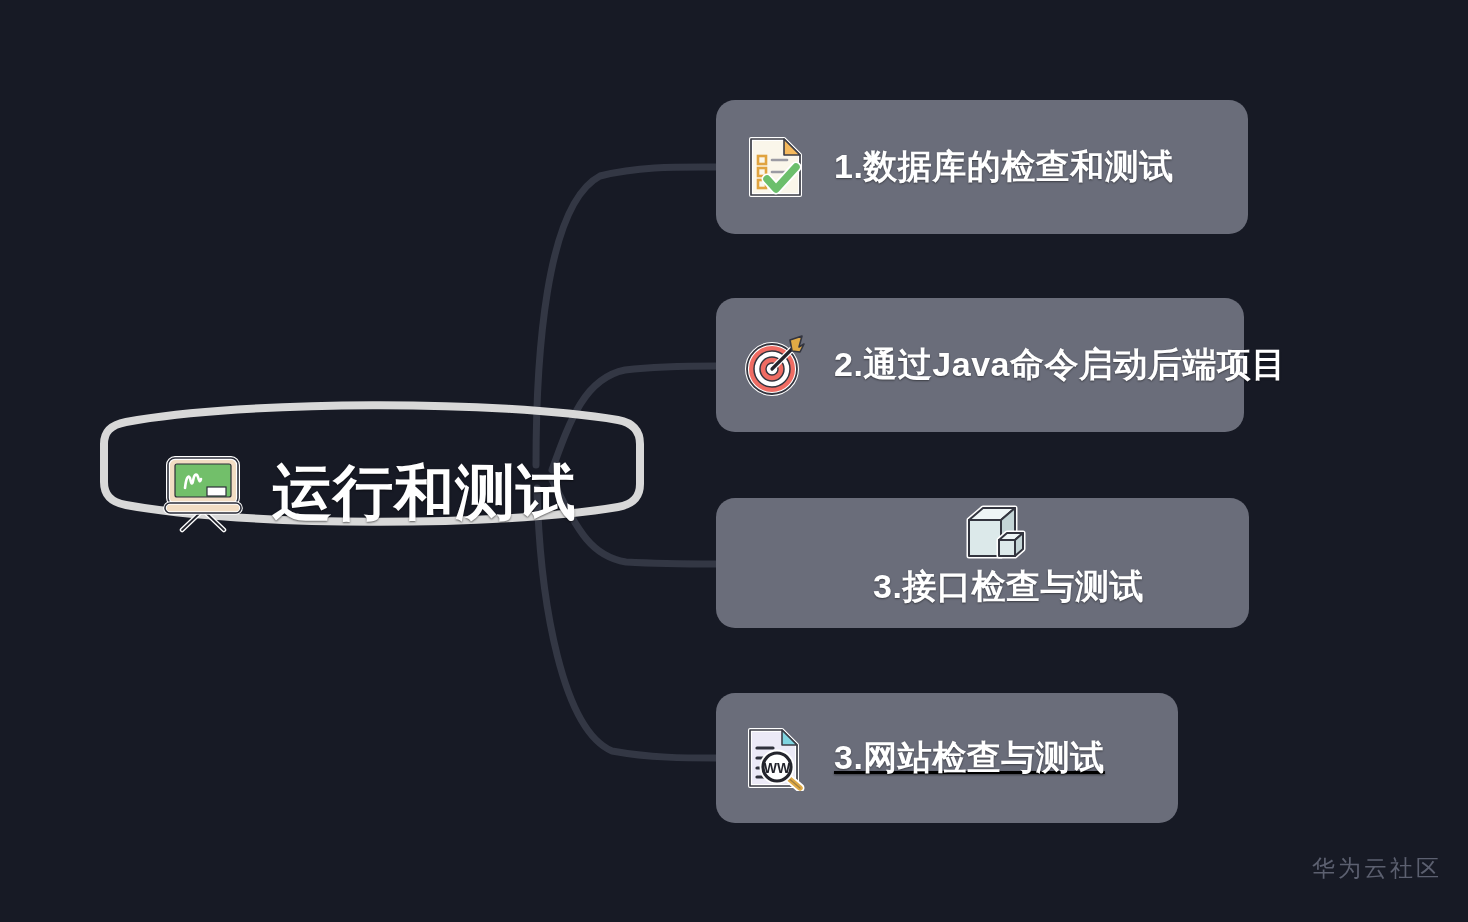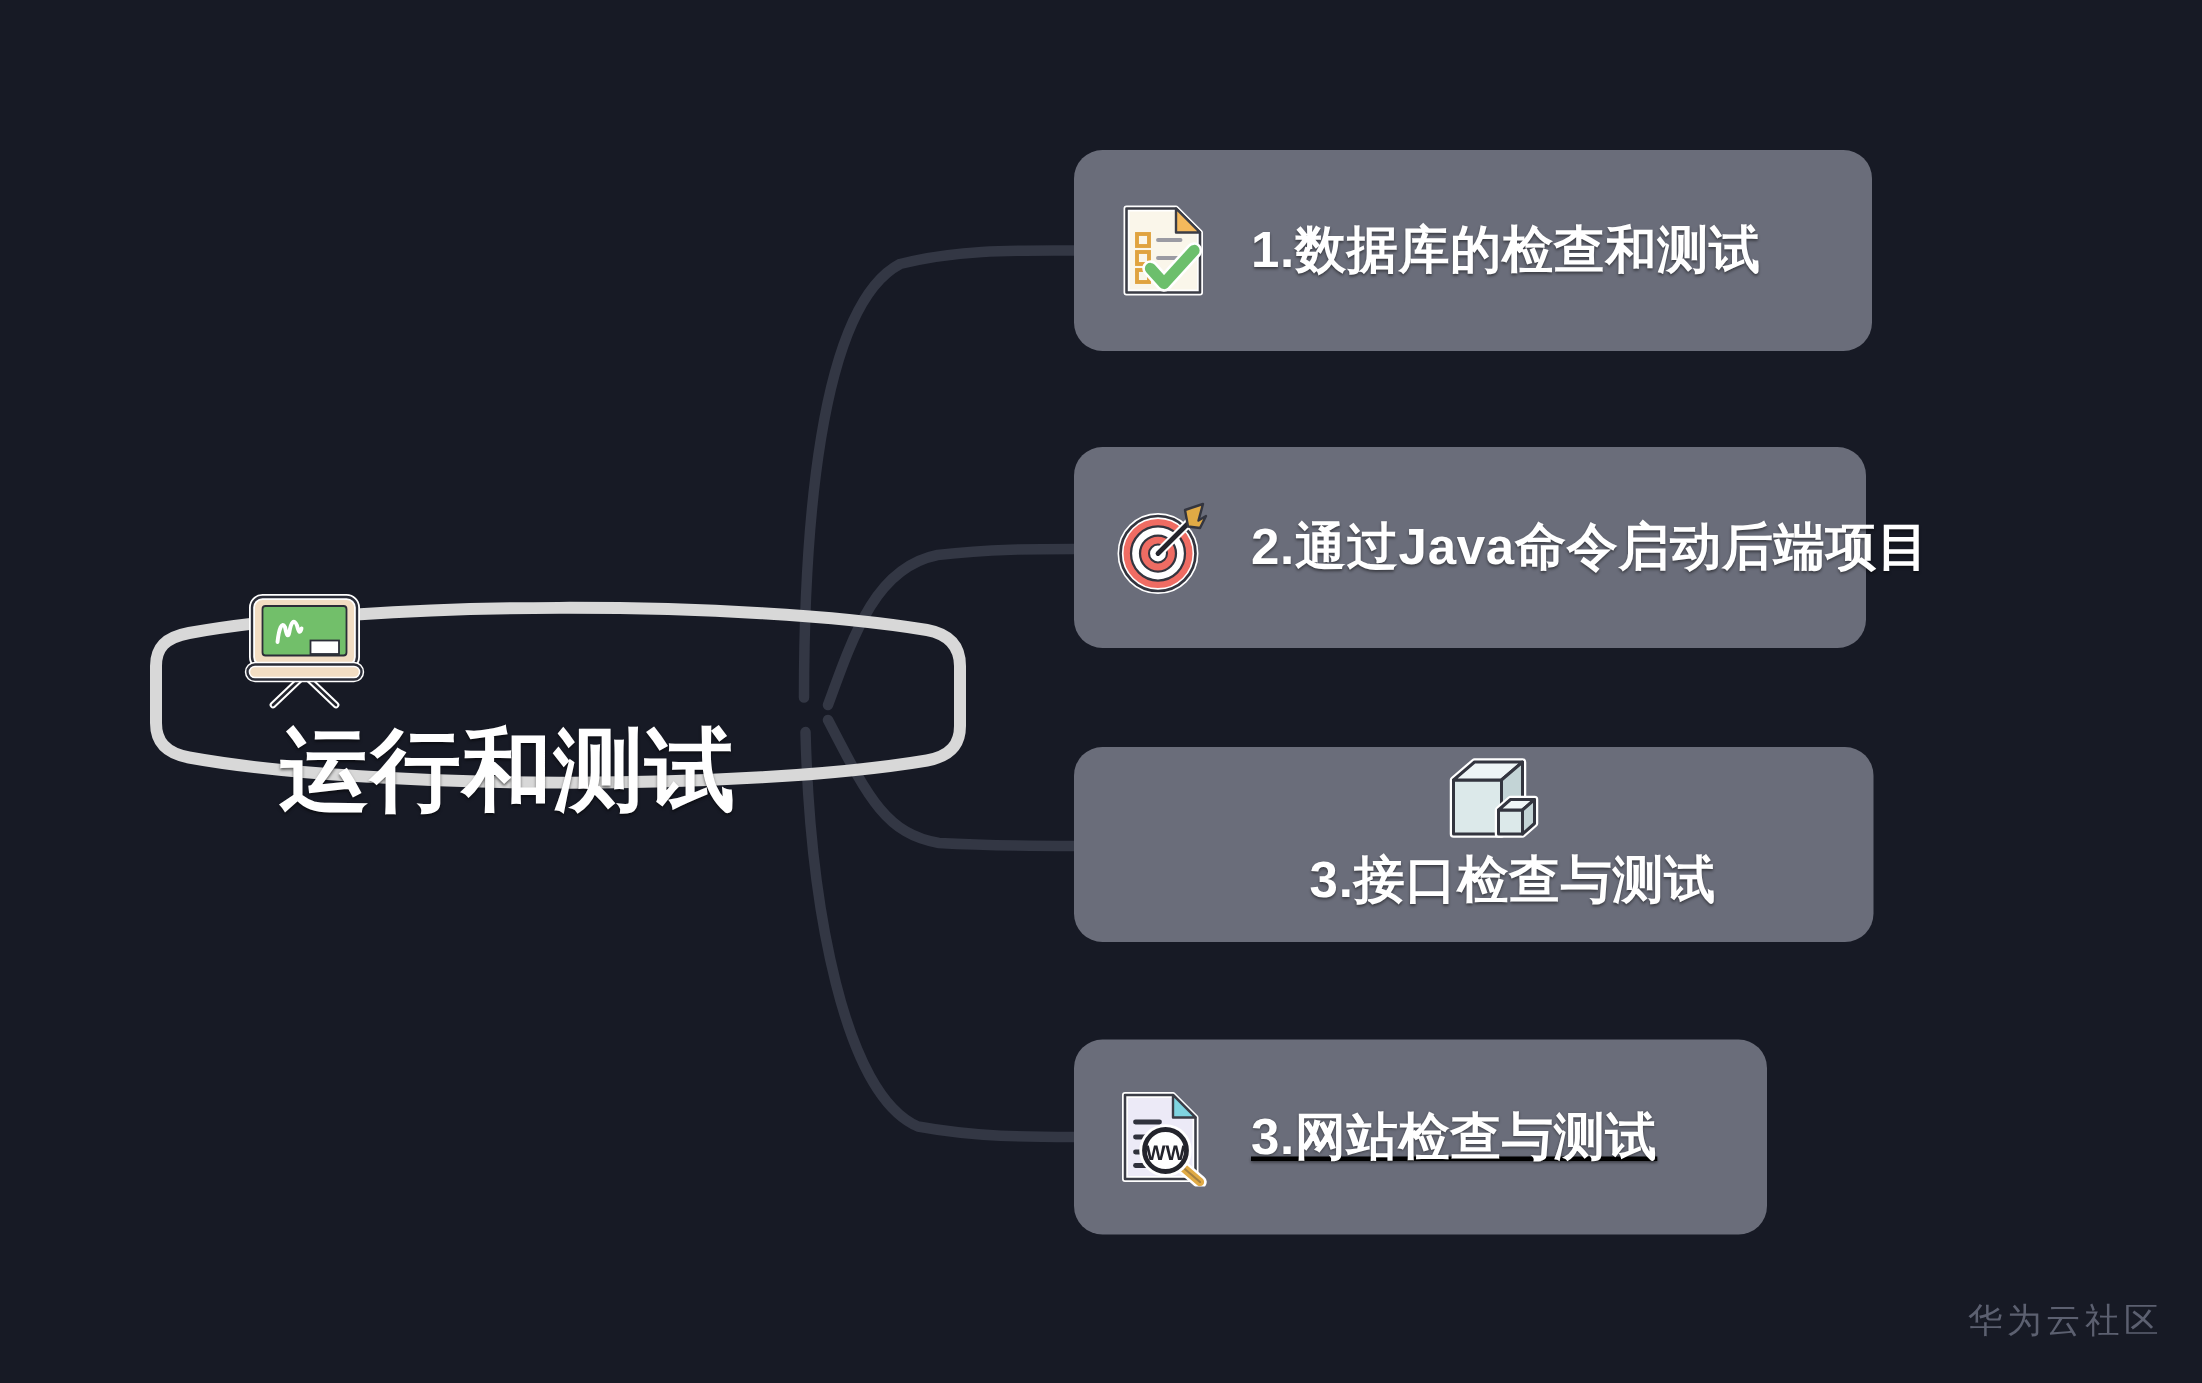--- a/index.html
+++ b/index.html
@@ -44,24 +44,23 @@
     width: 548px;
     height: 142px;
   }
   .root-inner {
     position: absolute;
     left: 0;
     top: 0;
     width: 548px;
     height: 142px;
     display: flex;
-    align-items: flex-start;
+    align-items: flex-end;
     padding-left: 62px;
     box-sizing: border-box;
-    flex-direction: column;
   }
   .root-title {
     font-size: 60px;
     font-weight: bold;
     color: #ffffff;
     letter-spacing: 1px;
     margin-left: 26px;
     white-space: nowrap;
     text-shadow: 0 1px 2px rgba(0,0,0,0.55);
   }
@@ -95,21 +94,21 @@
 
   #card-0 { left: 716px; top: 100px;  width: 532px; height: 134px; }
   #card-1 { left: 716px; top: 298px;  width: 528px; height: 134px; }
   #card-2 { left: 716px; top: 498px;  width: 533px; height: 130px; flex-direction: column; }
   #card-3 { left: 716px; top: 693px;  width: 462px; height: 130px; text-decoration: underline; }
 
   
   .watermark {
     position: absolute;
     right: 26px;
-    bottom: 26px;
+    bottom: 38px;
     font-size: 23px;
     color: #5c6070;
     letter-spacing: 3px;
     user-select: none;
   }
 </style>
 </head>
 <body>
 
 <div id="canvas">

